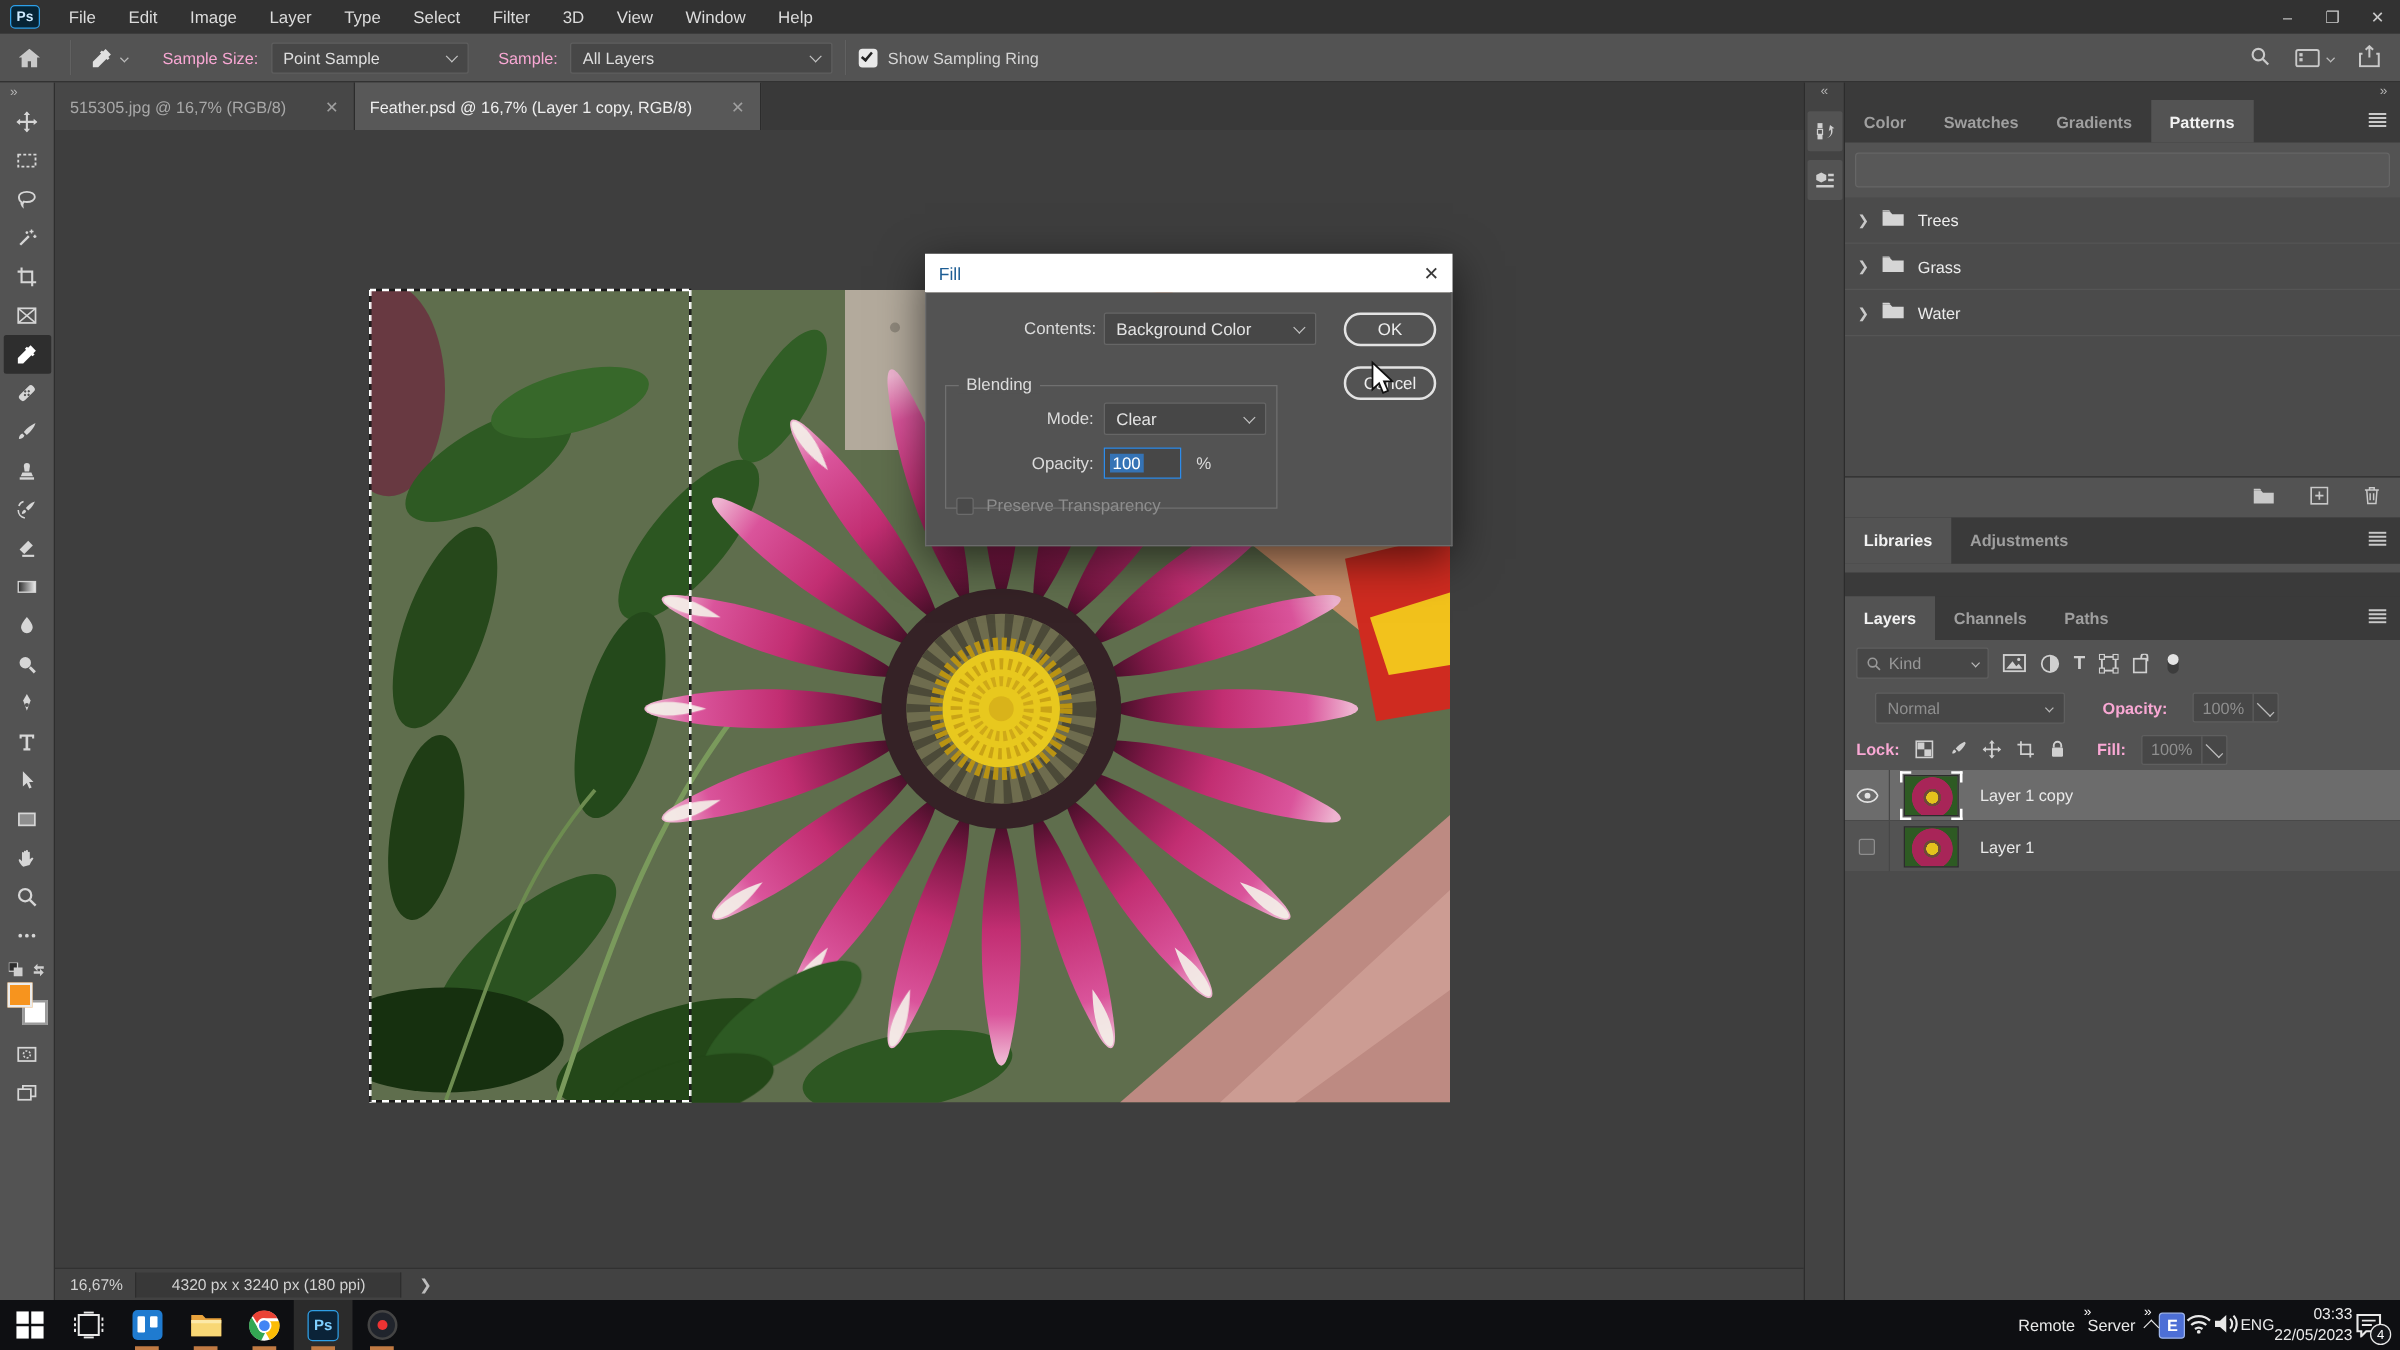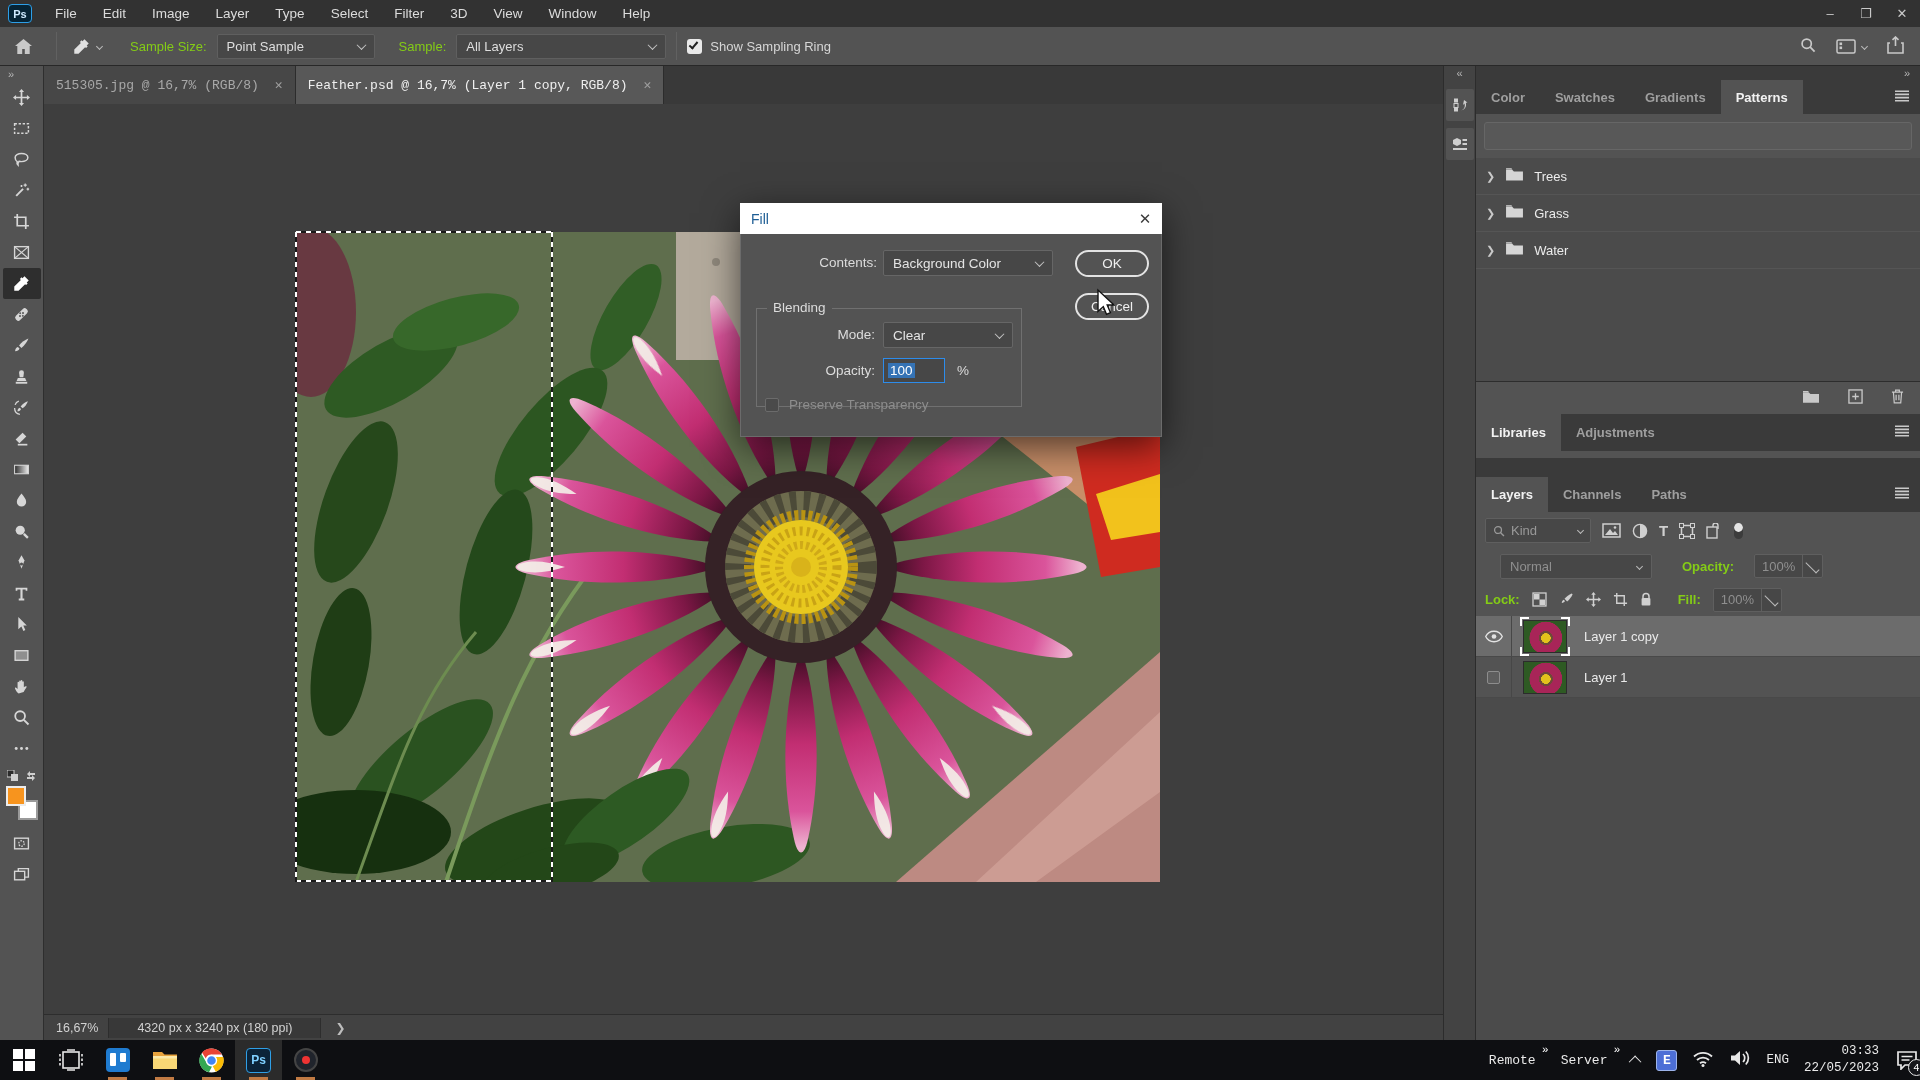--- a/index.html
+++ b/index.html
@@ -34,21 +34,21 @@
   .tool svg{width:17px;height:17px;}
   .tool.active{background:#2e2e2e;color:#fff;}
   .swatch-wrap{position:relative;width:32px;height:34px;margin-top:4px;}
   .fg-sw{position:absolute;left:0;top:0;width:20px;height:20px;background:#f7941e;border:2px solid #ececec;}
   .bg-sw{position:absolute;right:0;bottom:0;width:20px;height:20px;background:#fff;border:2px solid #9a9a9a;}
   .mini-swap{display:flex;gap:6px;color:#cfcfcf;margin-top:6px;align-items:center;}
 
   
   .docarea{flex:1;display:flex;flex-direction:column;min-width:0;}
   .tabbar{height:38px;background:#393939;display:flex;align-items:stretch;}
-  .tab{display:flex;align-items:center;padding:0 12px;font-size:13px;background:#474747;color:#a8a8a8;border-right:1px solid #2c2c2c;gap:16px;font-family:Liberation Mono, monospace;}
+  .tab{display:flex;align-items:center;padding:0 12px;font-size:13px;background:#474747;color:#a8a8a8;border-right:1px solid #2c2c2c;gap:31px;}
   .tab.active{background:#585858;color:#efefef;}
   .tab .x{color:#9f9f9f;font-size:13px;}
   .canvas{flex:1;position:relative;background:#3e3e3e;overflow:hidden;}
   .photo{position:absolute;left:252px;top:128px;width:864px;height:650px;}
   .photo svg{width:100%;height:100%;display:block;}
   .mq{position:absolute;z-index:3;}
   .mq.h{height:2px;background:repeating-linear-gradient(90deg,#fff 0 5px,#1a1a1a 5px 10px);}
   .mq.v{width:2px;background:repeating-linear-gradient(180deg,#fff 0 5px,#1a1a1a 5px 10px);}
 
   .statusbar{height:26px;background:#424242;border-top:1px solid #2d2d2d;display:flex;align-items:center;font-size:12.5px;color:#d2d2d2;}
@@ -80,21 +80,21 @@
   .midtabs{display:flex;align-items:stretch;height:37px;background:#3a3a3a;}
   .mini-body{height:7px;background:#535353;}
   .ltabs{display:flex;align-items:stretch;height:35px;background:#3a3a3a;margin-top:19px;}
 
   .layers-body{background:#535353;flex:1;display:flex;flex-direction:column;min-height:0;}
   .filter-row{height:37px;display:flex;align-items:center;padding:0 9px;gap:11px;}
   .kind-dd{width:106px;height:25px;background:#474747;border:1px solid #5f5f5f;border-radius:2px;display:flex;align-items:center;gap:6px;padding:0 7px;color:#999;}
   .f-ic{color:#d0d0d0;display:flex;align-items:center;}
   .blend-row{height:34px;display:flex;align-items:center;padding:0 24px;gap:20px;}
   .dd.grayed{color:#8f8f8f;}
-  .lbl{color:#84cc16;}
+  .lbl{color:#f9a8d4;}
   .valdd{height:24px;background:#474747;border:1px solid #5f5f5f;border-radius:2px;display:flex;align-items:center;color:#8f8f8f;}
   .valdd span{padding:0 7px;}
   .valdd .cbtn{width:20px;align-self:stretch;border-left:1px solid #5f5f5f;display:flex;align-items:center;justify-content:center;}
   .lock-row{height:33px;display:flex;align-items:center;padding:0 9px;gap:12px;}
   .lock-ic{color:#d0d0d0;display:flex;}
 
   .lrow{height:41px;display:flex;align-items:center;background:#535353;border-bottom:1px solid #494949;}
   .lrow.selected{background:#6c6c6c;}
   .eye-cell{width:36px;align-self:stretch;display:flex;align-items:center;justify-content:center;border-right:1px solid #474747;color:#e2e2e2;}
   .eye-empty{width:13px;height:13px;border:1px solid #8d8d8d;border-radius:2px;background:#5e5e5e;}
@@ -142,21 +142,21 @@
   .tb-app.active{background:#2b2b2b;}
   .tb-app.run::after{content:"";position:absolute;left:14px;right:14px;bottom:0;height:3px;background:#c07a43;}
   .trello{width:24px;height:24px;background:#1f7bd0;border-radius:4px;position:relative;}
   .trello i{position:absolute;top:5px;width:6px;background:#fff;border-radius:1px;}
   .trello i:first-child{left:4px;height:13px;}
   .trello i:last-child{right:4px;height:9px;}
   .psq{width:25px;height:25px;background:#0b2338;border:1.5px solid #2f9fe6;border-radius:4px;color:#7fd0ff;
     font-size:12px;font-weight:bold;display:flex;align-items:center;justify-content:center;}
   .recapp{width:24px;height:24px;border-radius:50%;background:#20242c;border:2px solid #444;position:relative;}
   .recapp i{position:absolute;left:6px;top:6px;width:8px;height:8px;border-radius:50%;background:#e33;}
-  .tray{margin-left:auto;display:flex;align-items:center;gap:15px;font-size:13px;font-family:Liberation Mono, monospace;}
+  .tray{margin-left:auto;display:flex;align-items:center;padding-right:12px;font-size:13px;}
   .tray-app{position:relative;padding-right:10px;}
   .tray-app .gg{position:absolute;top:-9px;right:-3px;font-size:11px;color:#fff;}
   .eapp{width:21px;height:21px;background:#4d6fd6;border:1px solid #9db4ea;border-radius:3px;color:#fff;font-size:13px;font-weight:bold;display:flex;align-items:center;justify-content:center;}
   .clock{text-align:right;font-size:12.5px;line-height:1.35;}
   .notif{position:relative;width:26px;height:26px;display:flex;align-items:center;justify-content:center;}
   .badge{position:absolute;right:-5px;bottom:-3px;width:17px;height:17px;border-radius:50%;background:#15161a;border:1.5px solid #e8e8e8;
     font-size:10.5px;display:flex;align-items:center;justify-content:center;color:#fff;}
   .caret-up{width:9px;height:9px;border-left:1.7px solid #e8e8e8;border-top:1.7px solid #e8e8e8;transform:rotate(45deg) translateY(2px);}
 </style>
 </head>

